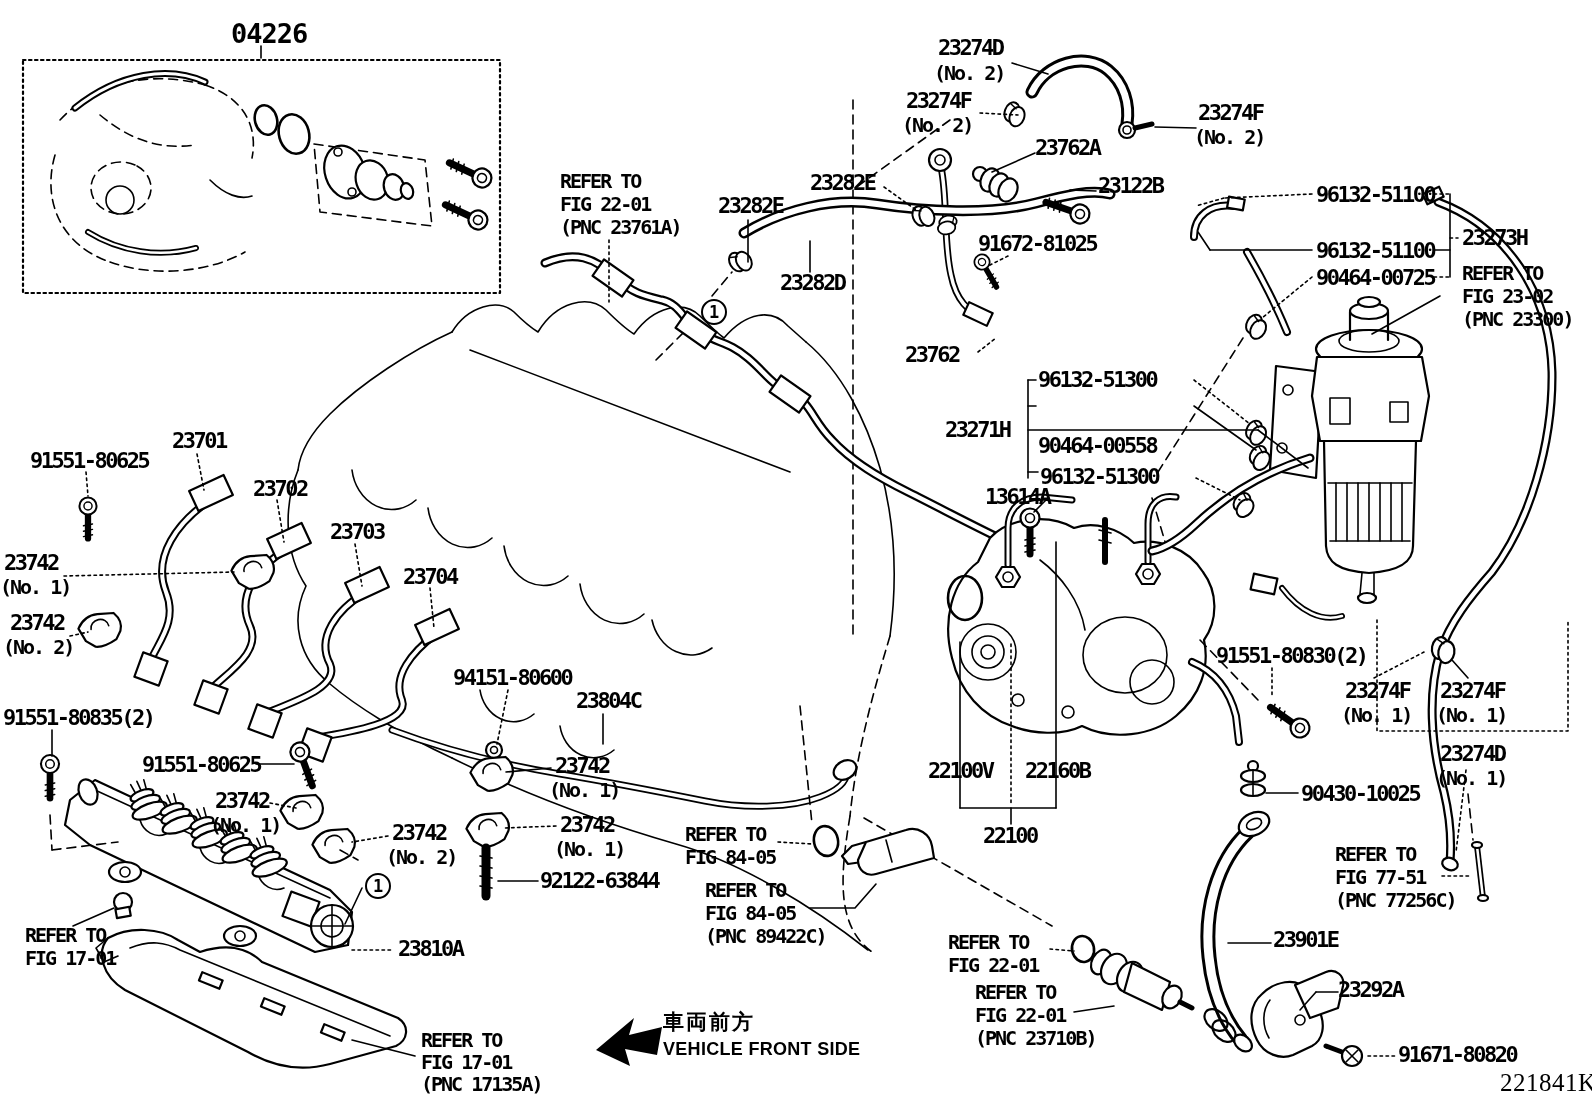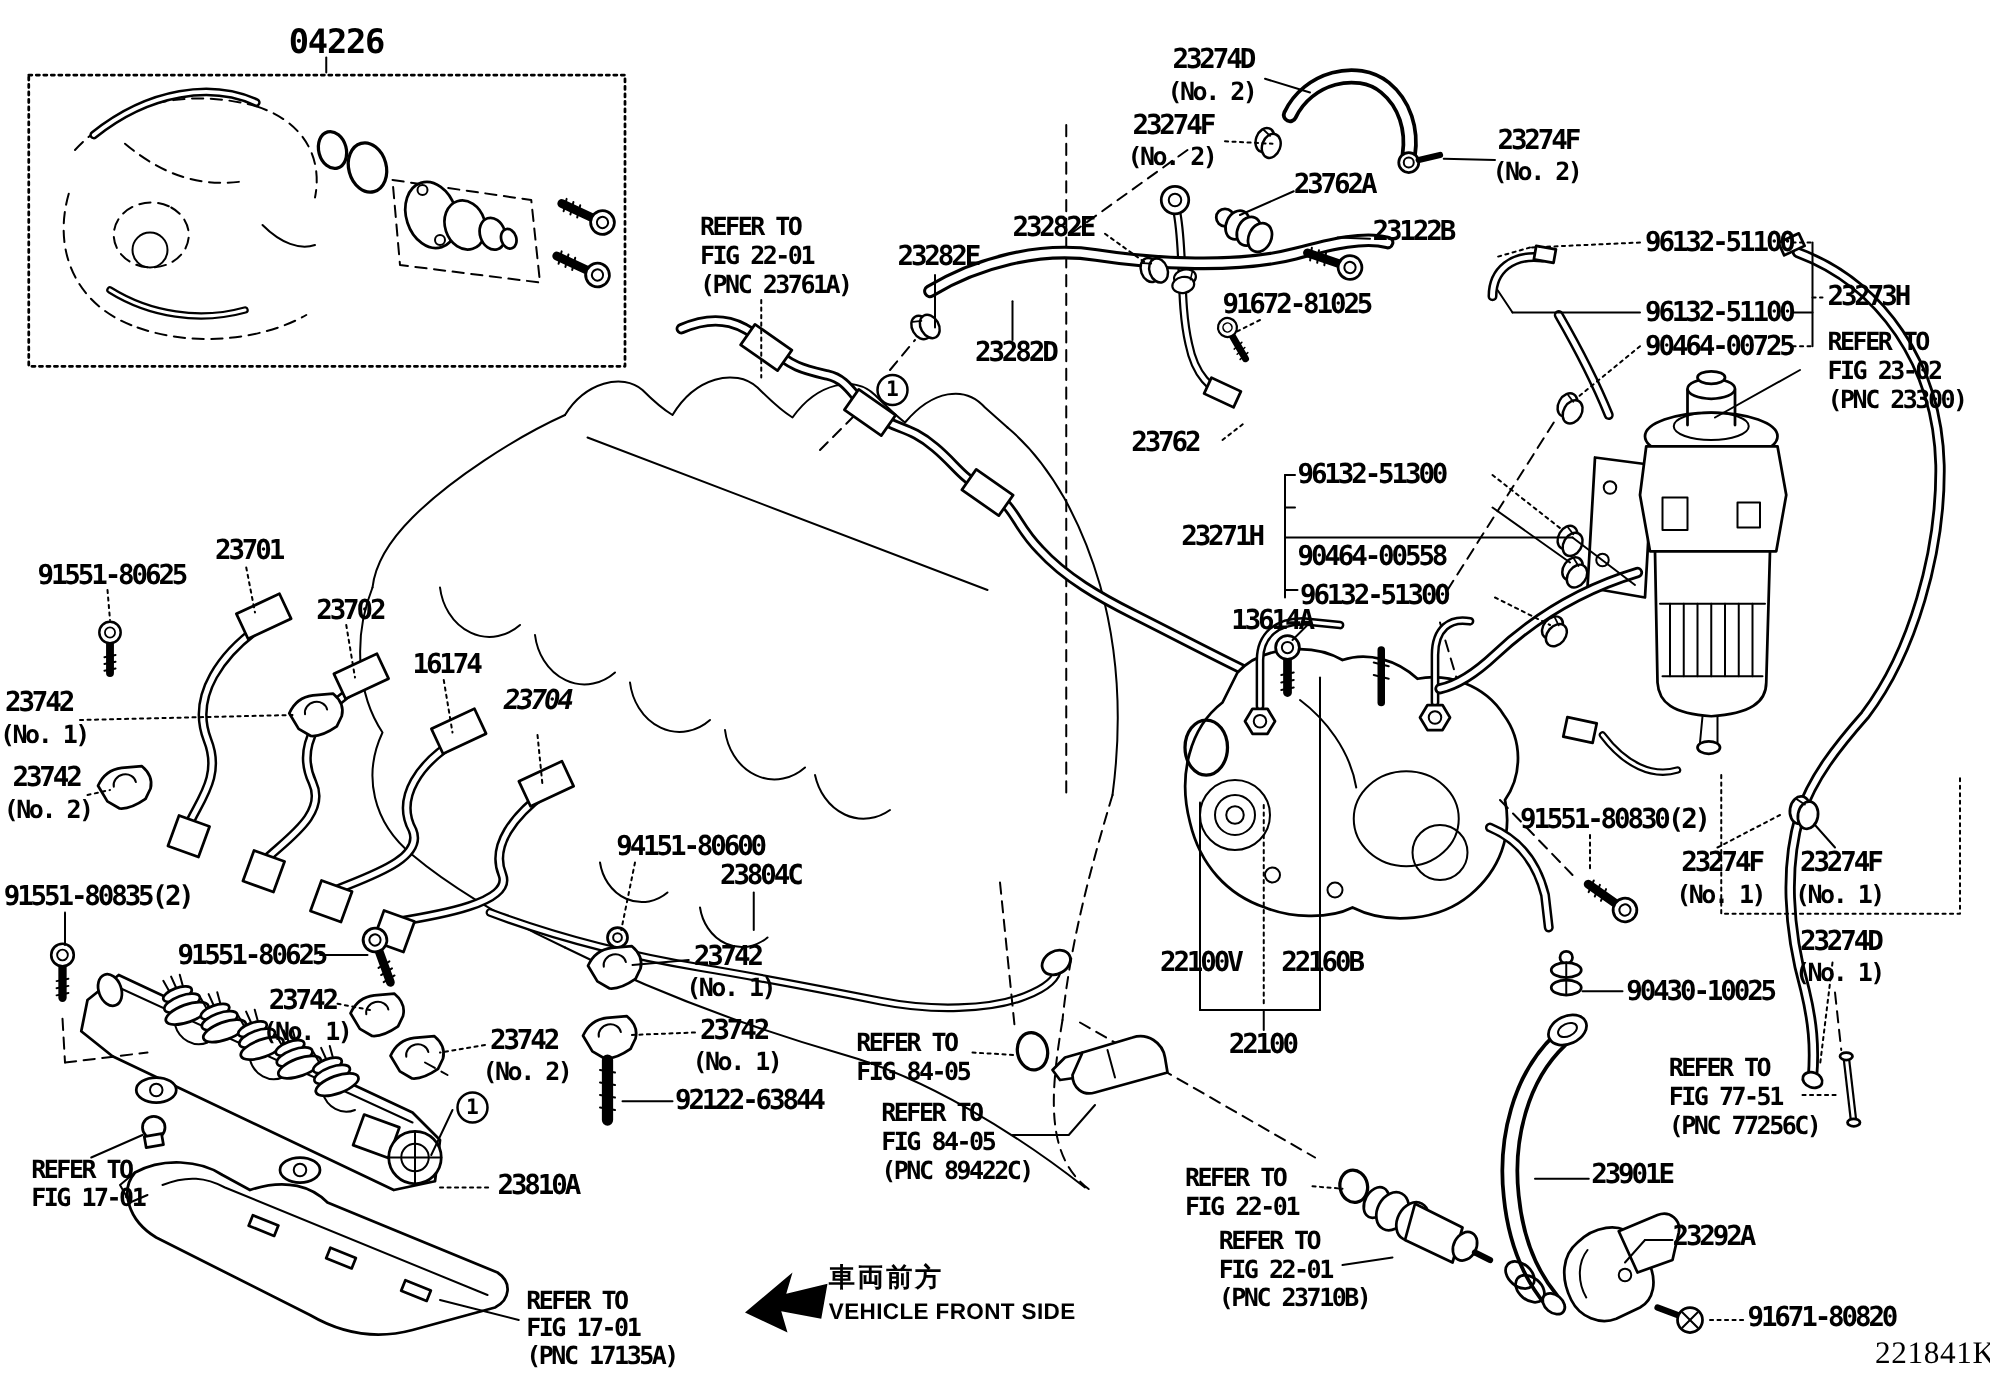--- a/index.html
+++ b/index.html
@@ -505,31 +505,31 @@
       <div class="lbl sub" style="left: 1462px; top: 309px;">(PNC 23300)</div>
       <div class="lbl std" style="left: 905px; top: 344px;">23762</div>
       <div class="lbl std" style="left: 1038px; top: 369px;">96132-51300</div>
       <div class="lbl std" style="left: 1038px; top: 395px; margin-top: 40px;">90464-00558</div>
       <div class="lbl std" style="left: 945px; top: 419px;">23271H</div>
       <div class="lbl std" style="left: 1040px; top: 466px;">96132-51300</div>
       <div class="lbl std" style="left: 985px; top: 486px;">13614A</div>
       <div class="lbl std" style="left: 30px; top: 450px;">91551-80625</div>
       <div class="lbl std" style="left: 172px; top: 430px;">23701</div>
       <div class="lbl std" style="left: 253px; top: 478px;">23702</div>
-      <div class="lbl std" style="left: 330px; top: 521px;">16174</div>
-      <div class="lbl std" style="left: 403px; top: 550px; font-style: italic;">23704</div>
+      <div class="lbl std" style="left: 330px; top: 521px;">23703</div>
+      <div class="lbl std" style="left: 403px; top: 566px;">23704</div>
       <div class="lbl std" style="left: 4px; top: 552px;">23742</div>
       <div class="lbl sub" style="left: 0px; top: 577px;">(No. 1)</div>
       <div class="lbl std" style="left: 10px; top: 612px;">23742</div>
       <div class="lbl sub" style="left: 3px; top: 637px;">(No. 2)</div>
       <div class="lbl std" style="left: 3px; top: 707px;">91551-80835(2)</div>
       <div class="lbl std" style="left: 142px; top: 754px;">91551-80625</div>
       <div class="lbl std" style="left: 215px; top: 790px;">23742</div>
       <div class="lbl sub" style="left: 210px; top: 815px;">(No. 1)</div>
-      <div class="lbl std" style="left: 453px; top: 667px; margin-left: 40px;">94151-80600</div>
+      <div class="lbl std" style="left: 453px; top: 667px;">94151-80600</div>
       <div class="lbl std" style="left: 576px; top: 690px;">23804C</div>
       <div class="lbl std" style="left: 555px; top: 755px;">23742</div>
       <div class="lbl sub" style="left: 549px; top: 780px;">(No. 1)</div>
       <div class="lbl std" style="left: 560px; top: 814px;">23742</div>
       <div class="lbl sub" style="left: 554px; top: 839px;">(No. 1)</div>
       <div class="lbl std" style="left: 392px; top: 822px;">23742</div>
       <div class="lbl sub" style="left: 386px; top: 847px;">(No. 2)</div>
       <div class="lbl std" style="left: 540px; top: 870px;">92122-63844</div>
       <div class="lbl sub" style="left: 25px; top: 925px;">REFER TO</div>
       <div class="lbl sub" style="left: 25px; top: 948px;">FIG 17-01</div>

